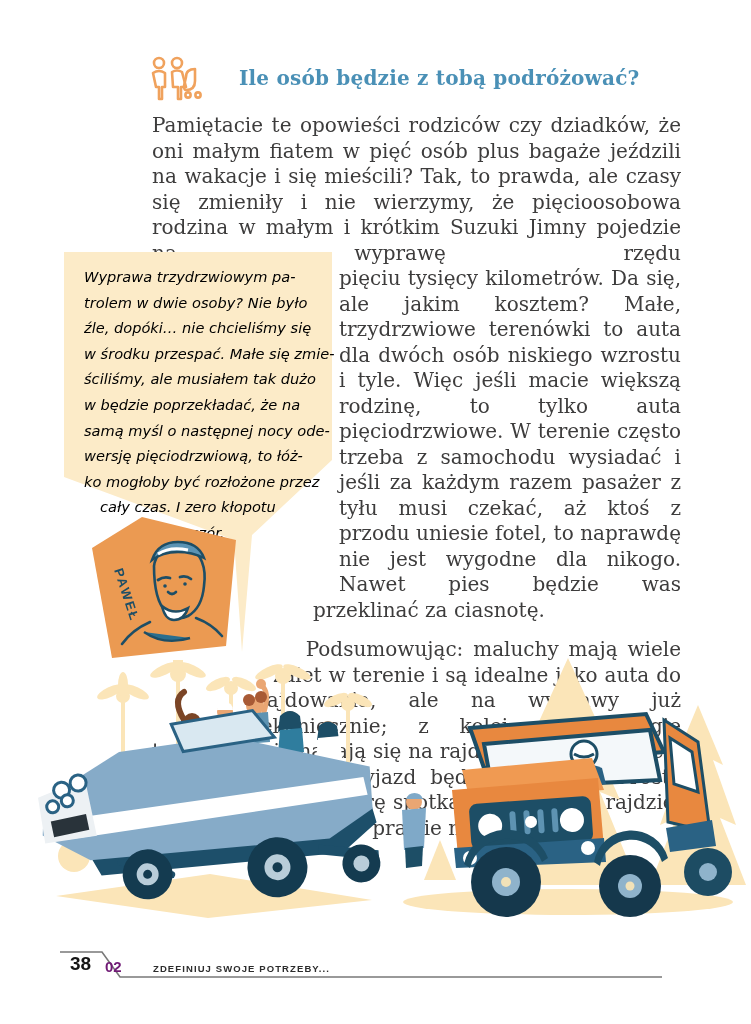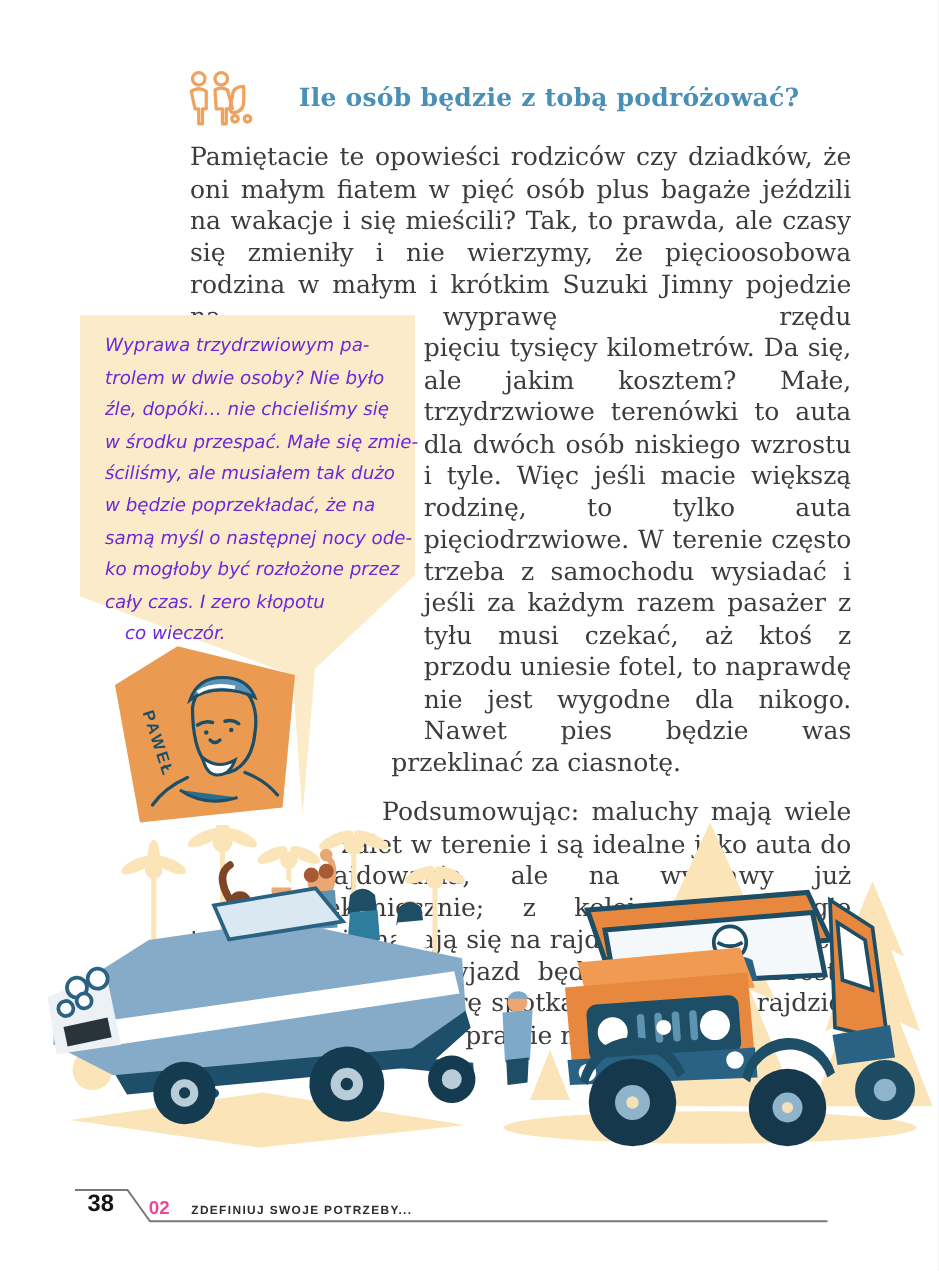--- a/index.html
+++ b/index.html
@@ -24,41 +24,41 @@
   .float-avatar{
     float:left;clear:left;width:162px;height:118px;
     shape-outside:polygon(0 0,100% 0,55% 100%,0 100%);
   }
   .p2{margin-top:14px;text-indent:17px;}
   
   .bubble-svg{position:absolute;left:58px;top:246px;width:282px;height:412px;}
   .bubble-text{
     position:absolute;left:84px;top:264px;width:238px;
     font-family:"DejaVu Sans","Liberation Sans",sans-serif;
-    font-style:italic;font-size:14.6px;line-height:25.6px;color:#6d28d9;
+    font-style:italic;font-size:14.6px;line-height:25.6px;color:#000000;
   }
   .qline{white-space:nowrap;}
   .qline:nth-child(10){margin-left:16px;}
   .qline:nth-child(11){margin-left:60px;}
   .qline:nth-child(12){margin-left:104px;}
   .avatar-svg{position:absolute;left:84px;top:514px;width:162px;height:150px;}
   
   .illu-left{position:absolute;left:28px;top:660px;width:356px;height:260px;}
   .illu-right{position:absolute;left:378px;top:650px;width:368px;height:272px;}
   
   .footer-line{position:absolute;left:0;top:944px;width:751px;height:46px;}
   .footer-page{
     position:absolute;left:70px;top:953px;
     font-family:"Liberation Sans","DejaVu Sans",sans-serif;
     font-size:19px;font-weight:700;color:#151515;
   }
   .footer-chapnum{
-    position:absolute;left:119px;top:958px;
+    position:absolute;left:105px;top:958px;
     font-family:"Liberation Sans","DejaVu Sans",sans-serif;
-    font-size:15px;font-weight:800;color:#ec4899;
+    font-size:15px;font-weight:800;color:#701a75;
   }
   .footer-chaptitle{
     position:absolute;left:153px;top:963px;
     font-family:"Liberation Sans","DejaVu Sans",sans-serif;
     font-size:9.5px;font-weight:700;letter-spacing:1.1px;color:#2c2c2c;
   }
 </style>
 </head>
 <body>
 
@@ -92,20 +92,21 @@
     <polygon points="6,6 274,6 274,214 194,289 184,406 176,294 6,231" fill="#fcebc8"></polygon>
   </svg>
   <div class="bubble-text">
     <div class="qline">Wyprawa trzydrzwiowym pa-</div>
     <div class="qline">trolem w dwie osoby? Nie było</div>
     <div class="qline">źle, dopóki… nie chcieliśmy się</div>
     <div class="qline">w środku przespać. Małe się zmie-</div>
     <div class="qline">ściliśmy, ale musiałem tak dużo</div>
     <div class="qline">w będzie poprzekładać, że na</div>
     <div class="qline">samą myśl o następnej nocy ode-</div>
+    <div class="qline">wersję pięciodrzwiową, to łóż-</div>
     <div class="qline">ko mogłoby być rozłożone przez</div>
     <div class="qline">cały czas. I zero kłopotu</div>
     <div class="qline">co wieczór.</div>
   </div>
 
   <svg class="avatar-svg" viewBox="0 0 162 150">
     <polygon points="8,34 58,3 152,26 142,132 28,144" fill="#eb9a52"></polygon>
 
     <g fill="none" stroke="#1d4e66" stroke-width="2.6" stroke-linecap="round">
       <path d="M70,52 q2,-16 20,-18 q22,-2 28,14 q4,10 2,24 q-2,22 -16,30 q-12,6 -22,-4 q-12,-12 -12,-46z"></path>

